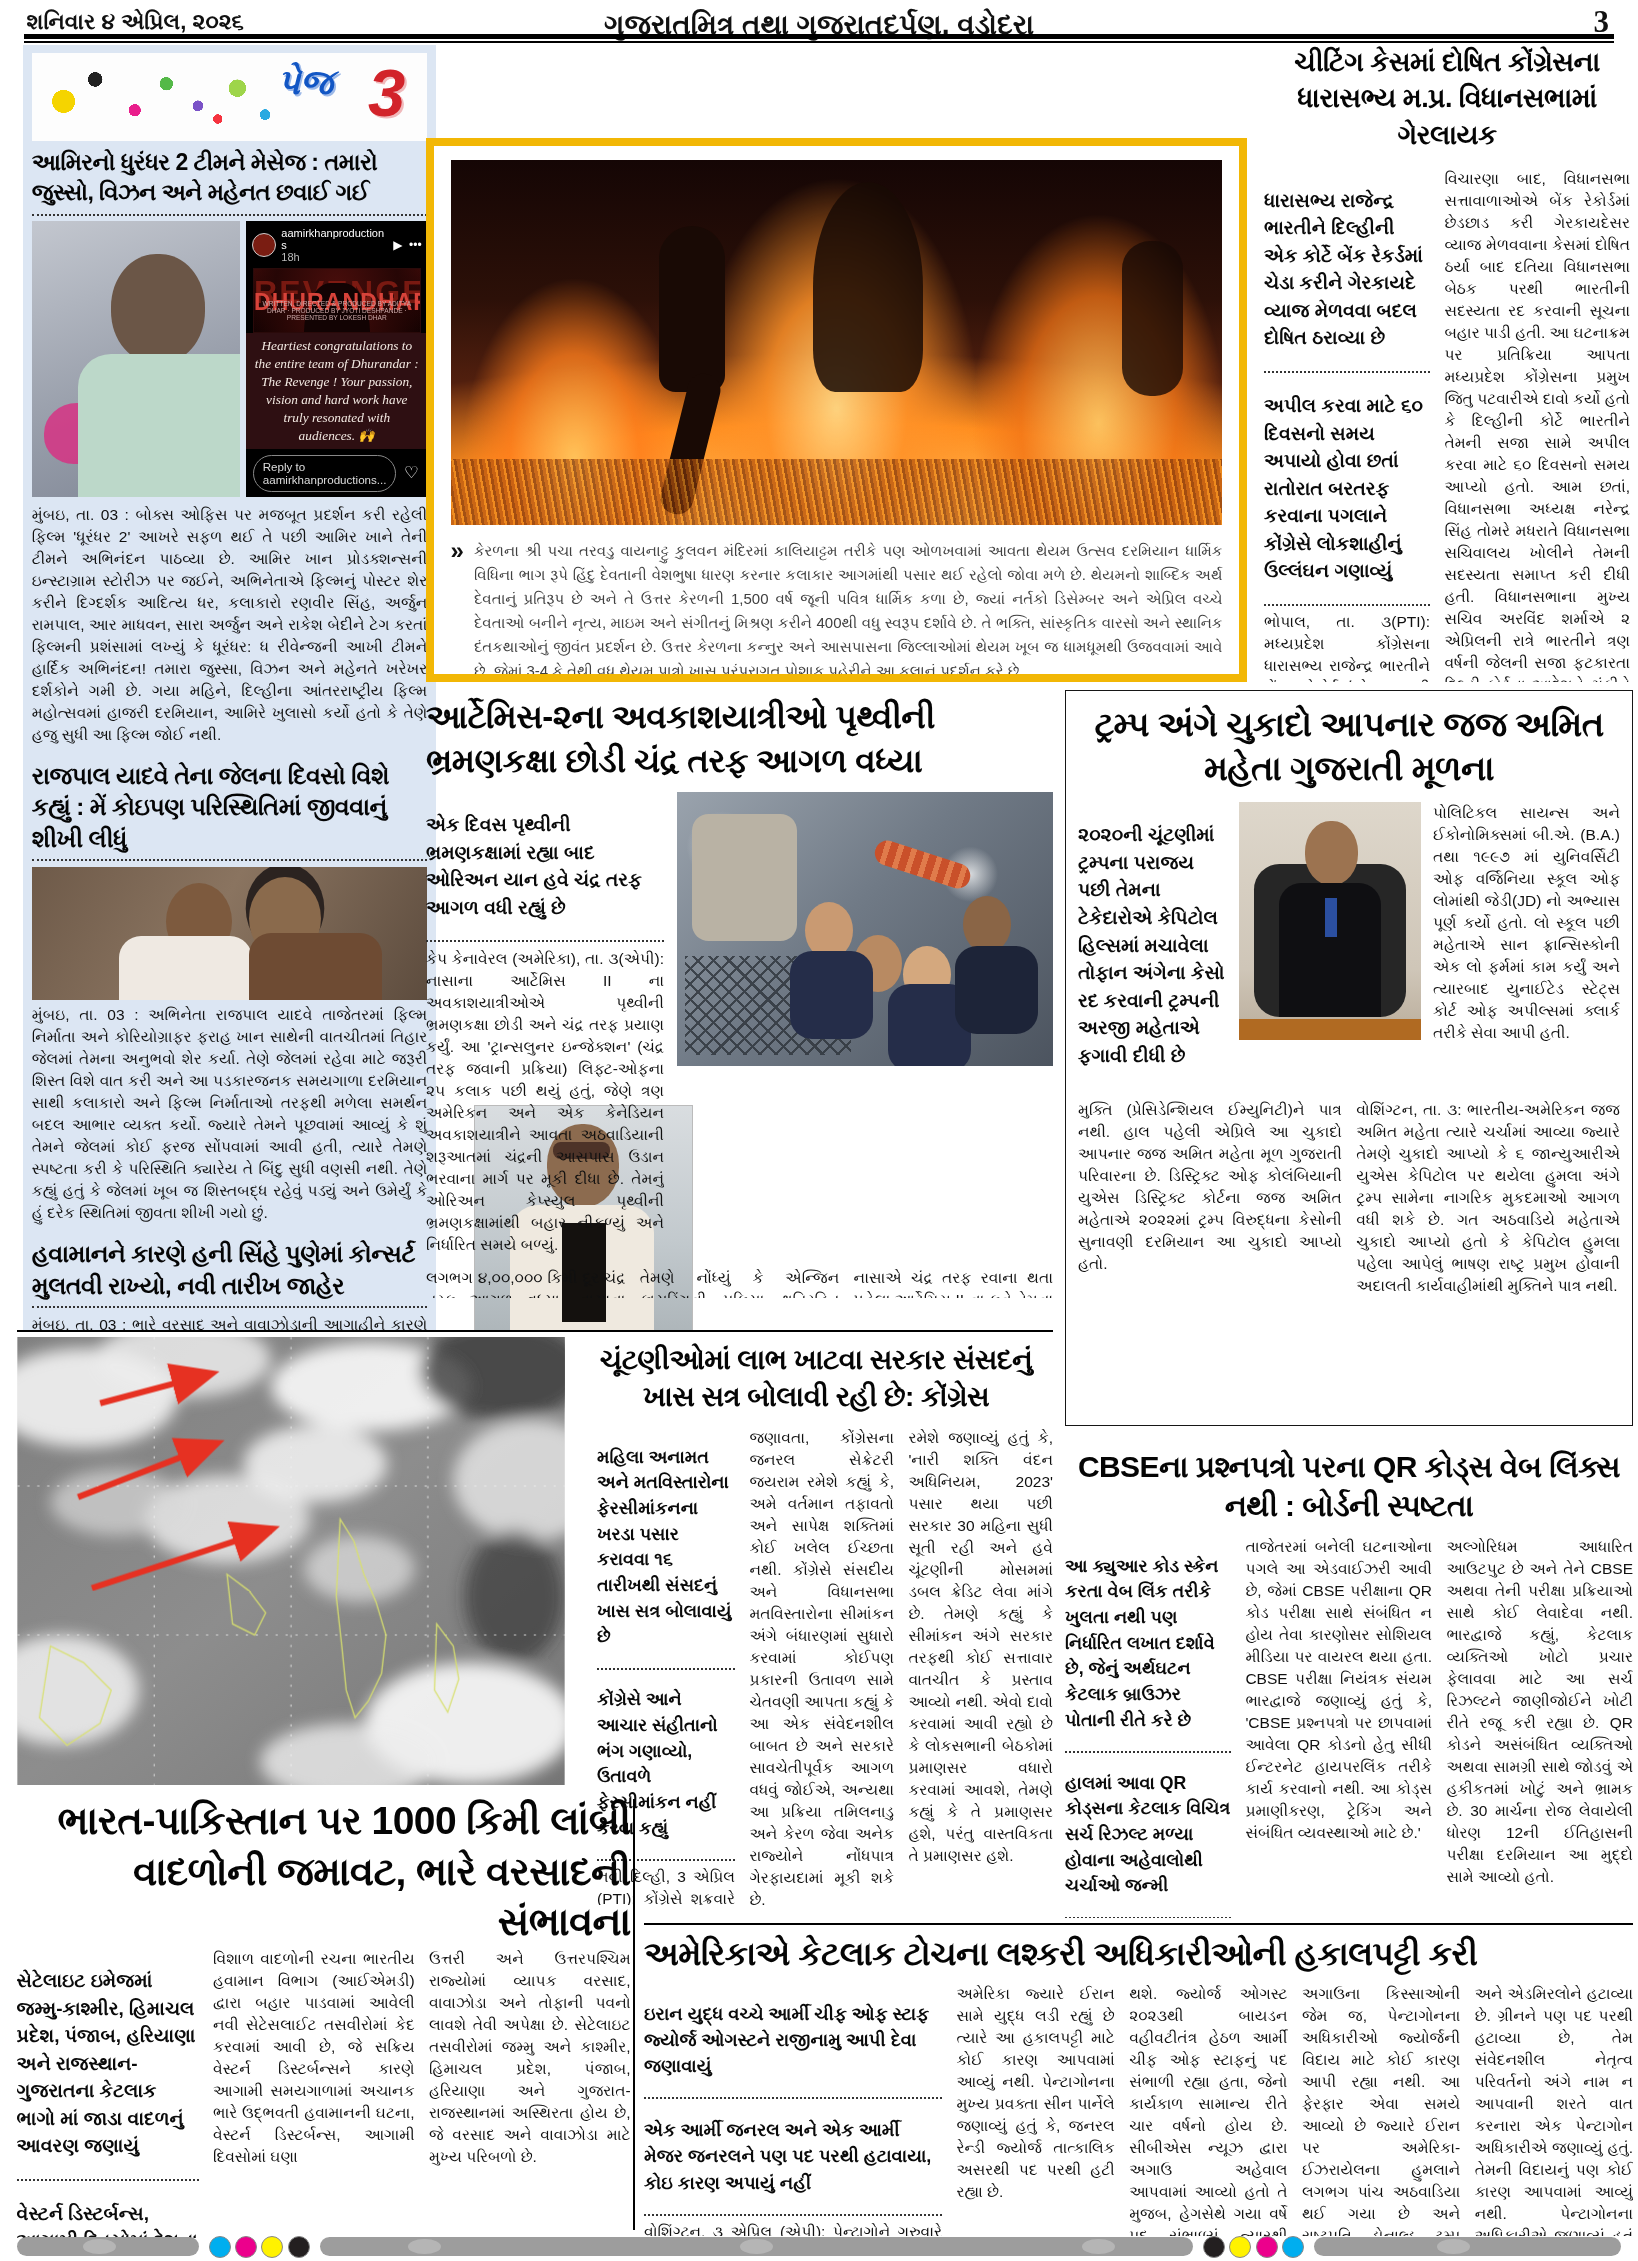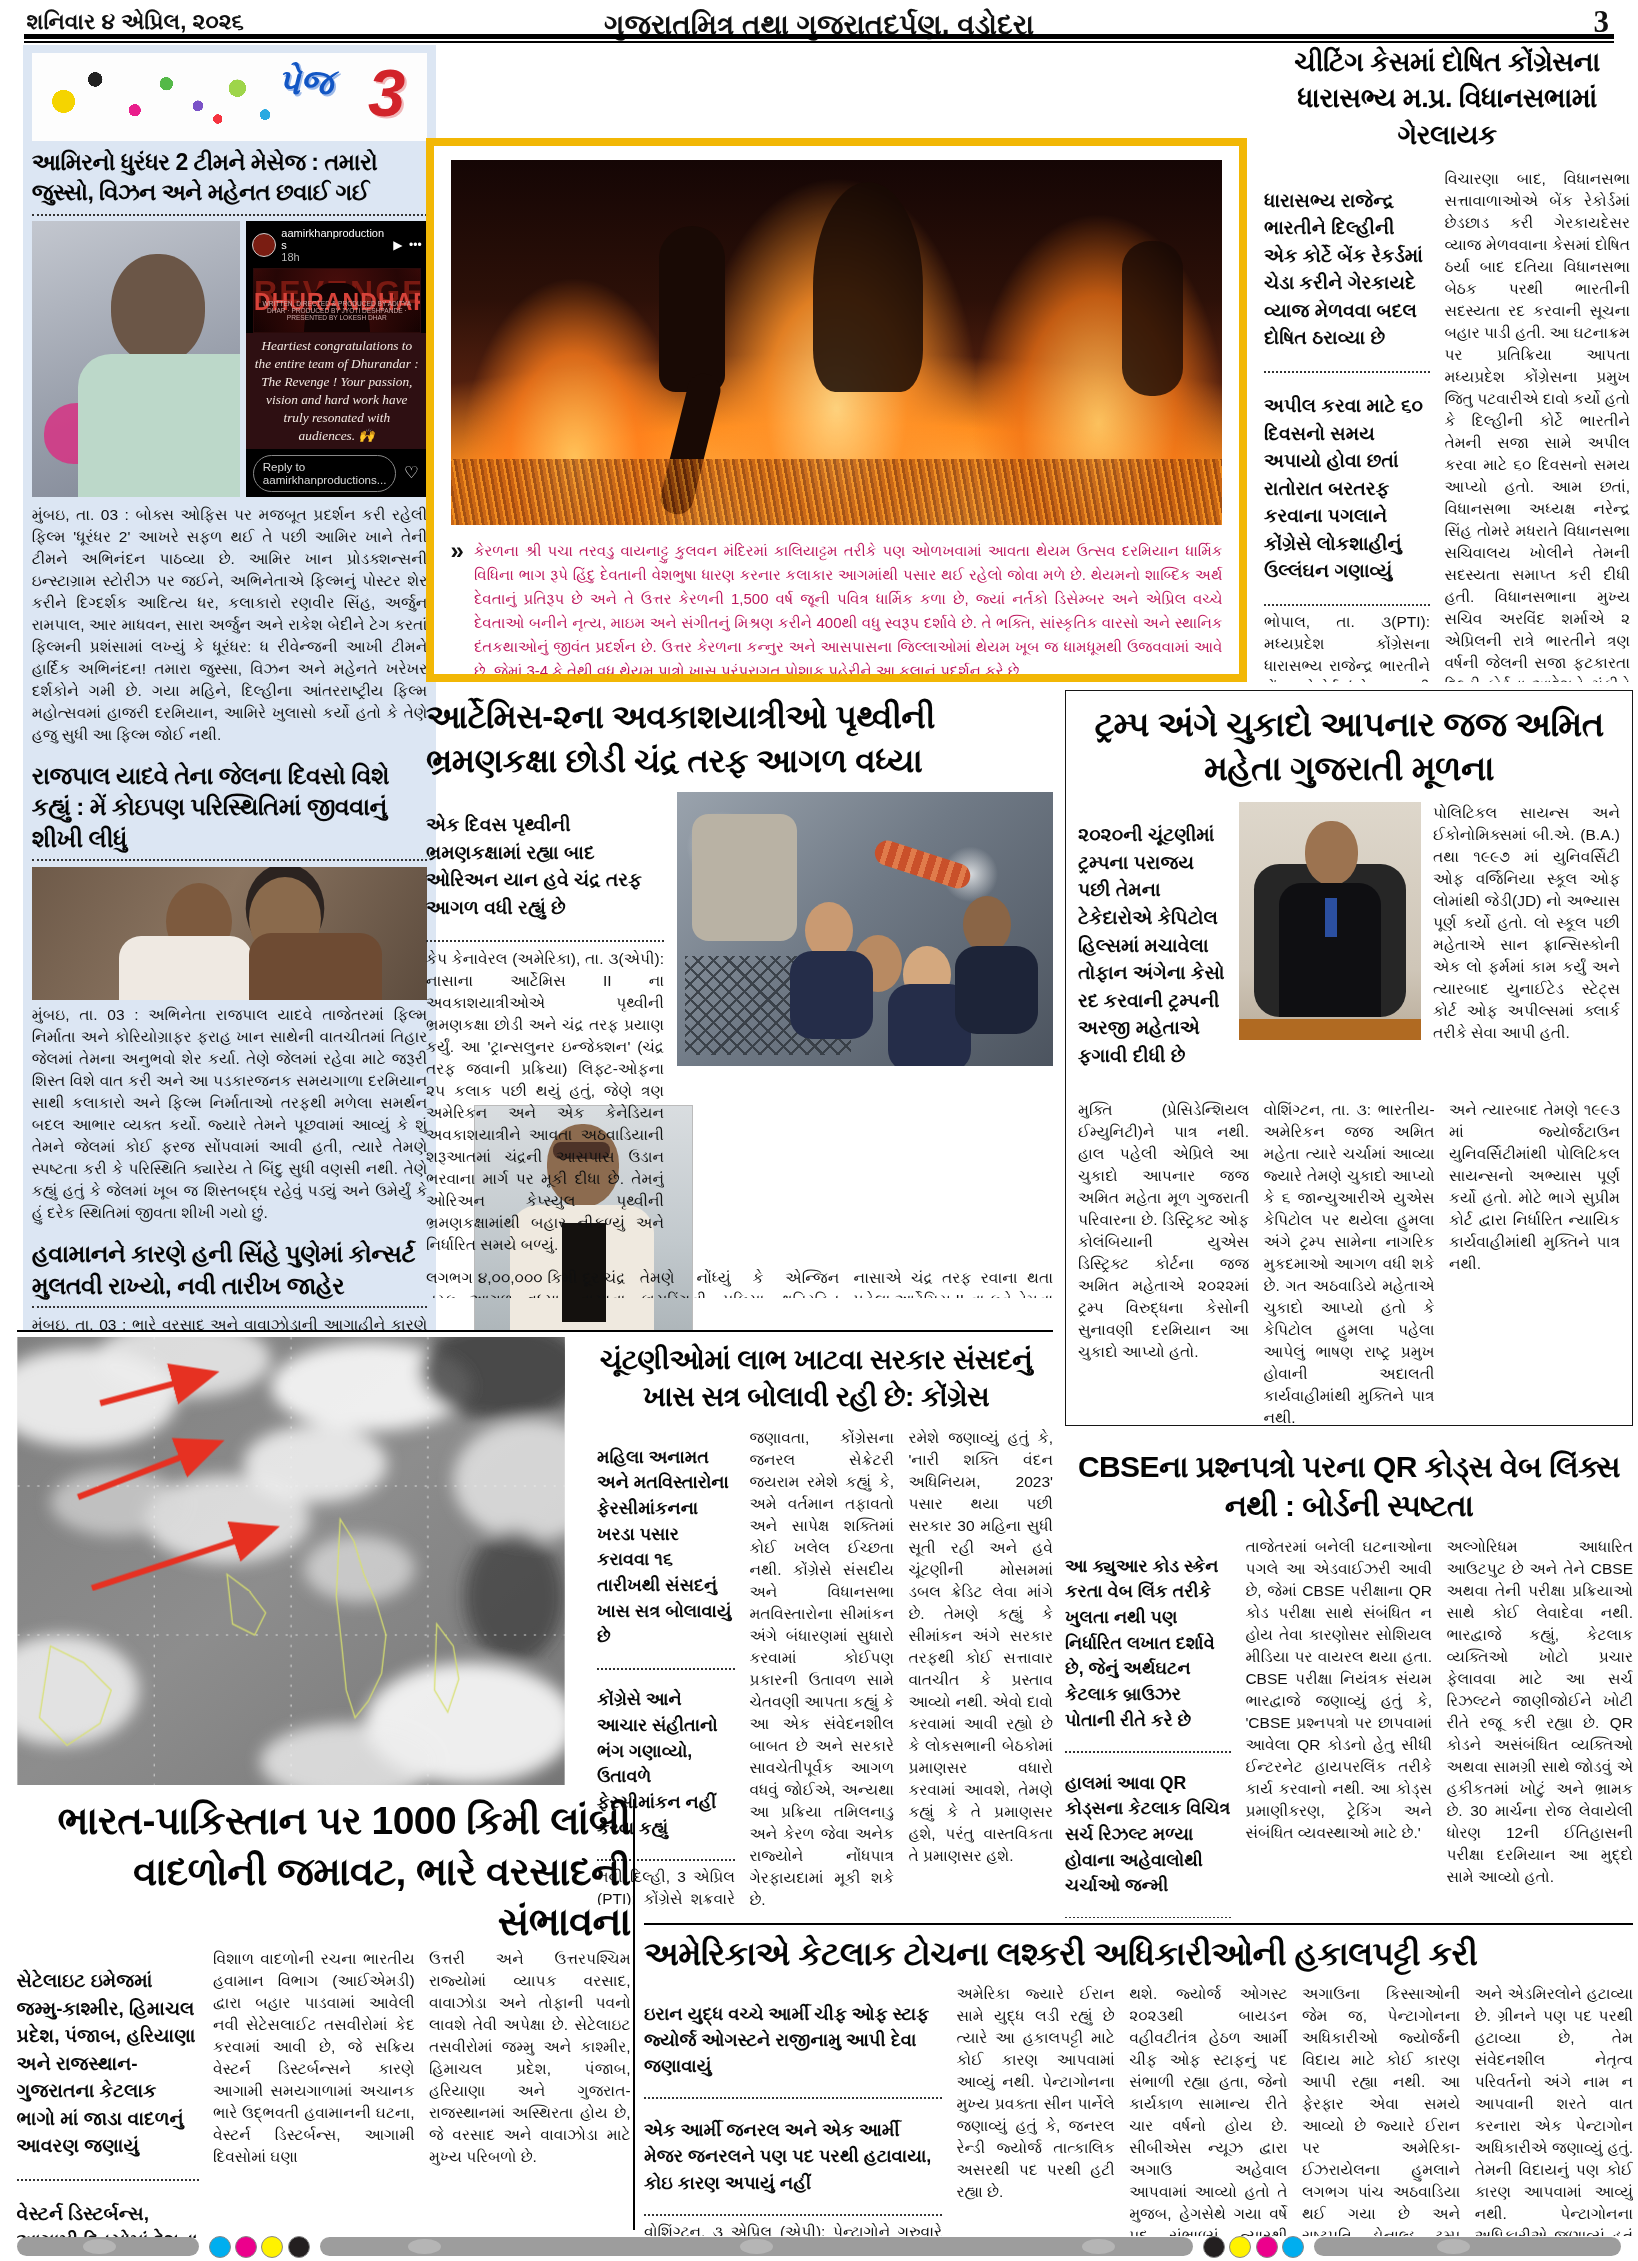--- a/index.html
+++ b/index.html
@@ -80,21 +80,21 @@
      radial-gradient(ellipse 773px 199px at 50% 102%,#ffc867 0%,#ff8e1f 55%,rgba(150,50,10,0) 90%),
      linear-gradient(180deg,#150605 0%,#2c1008 38%,#5d2410 68%,#93460f 100%);}
   .fire .sil{position:absolute;background:#190a05;}
   .fire .s1{left:27%;top:18%;width:66px;height:166px;border-radius:33px 33px 16.6px 16.6px;}
   .fire .l1{left:29%;top:58%;width:33px;height:144px;border-radius:16.6px;transform:rotate(14deg);background:#190a05;position:absolute;}
   .fire .s2{left:47%;top:6%;width:110px;height:210px;border-radius:50% 50% 20% 20%;opacity:.85;}
   .fire .s3{left:87%;top:22%;width:61px;height:155px;border-radius:28px;opacity:.8;}
   .fire .straw{position:absolute;left:0;right:0;bottom:0;height:66px;background:repeating-linear-gradient(80deg,#b3540e 0 3.3px,#e88a1e 3.3px 5.5px,#7c340a 5.5px 8.3px);opacity:.7;}
   .cap-row{display:flex;gap:10px;margin-top:13.3px;}
   .cap-mark{font-size:24px;font-weight:900;color:#111;line-height:1;}
-  .cap-text{font-size:15px;line-height:1.6;text-align:justify;color:#be185d;}
+  .cap-text{font-size:15px;line-height:1.6;text-align:justify;color:#404040;}
   
   .mla{left:1264px;top:44px;width:366px;height:638px;}
   .mla .headline{font-size:27px;line-height:1.35;text-align:center;margin-bottom:14.4px;}
   .mla .c1{flex:0 0 166px;}
   
   .art{left:426px;top:695px;width:627px;height:603px;}
   .art .headline{font-size:33px;line-height:1.32;margin-bottom:10px;}
   .art-row{display:flex;gap:13.3px;}
   .art-left{flex:0 0 238px;overflow:hidden;}
   .crew{flex:1;height:274px;position:relative;overflow:hidden;background:
@@ -293,21 +293,20 @@
         <div class="head"></div>
         <div class="robe"></div>
         <div class="tie"></div>
         <div class="desk"></div>
       </div>
       <div class="col body">પોલિટિકલ સાયન્સ અને ઈકોનોમિક્સમાં બી.એ. (B.A.) તથા ૧૯૯૭ માં યુનિવર્સિટી ઓફ વર્જિનિયા સ્કૂલ ઓફ લોમાંથી જેડી(JD) નો અભ્યાસ પૂર્ણ કર્યો હતો. લો સ્કૂલ પછી મહેતાએ સાન ફ્રાન્સિસ્કોની એક લો ફર્મમાં કામ કર્યું અને ત્યારબાદ યુનાઈટેડ સ્ટેટ્સ કોર્ટ ઓફ અપીલ્સમાં ક્લાર્ક તરીકે સેવા આપી હતી.</div>
     </div>
     <div class="cols trump-cols">
       <div class="col body">મુક્તિ (પ્રેસિડેન્શિયલ ઈમ્યુનિટી)ને પાત્ર નથી. હાલ પહેલી એપ્રિલે આ ચુકાદો આપનાર જજ અમિત મહેતા મૂળ ગુજરાતી પરિવારના છે. ડિસ્ટ્રિક્ટ ઓફ કોલંબિયાની યુએસ ડિસ્ટ્રિક્ટ કોર્ટના જજ અમિત મહેતાએ ૨૦૨૨માં ટ્રમ્પ વિરુદ્ધના કેસોની સુનાવણી દરમિયાન આ ચુકાદો આપ્યો હતો.</div>
       <div class="col body">વોશિંગ્ટન, તા. ૩: ભારતીય-અમેરિકન જજ અમિત મહેતા ત્યારે ચર્ચામાં આવ્યા જ્યારે તેમણે ચુકાદો આપ્યો કે ૬ જાન્યુઆરીએ યુએસ કેપિટોલ પર થયેલા હુમલા અંગે ટ્રમ્પ સામેના નાગરિક મુકદમાઓ આગળ વધી શકે છે. ગત અઠવાડિયે મહેતાએ ચુકાદો આપ્યો હતો કે કેપિટોલ હુમલા પહેલા આપેલું ભાષણ રાષ્ટ્ર પ્રમુખ હોવાની અદાલતી કાર્યવાહીમાંથી મુક્તિને પાત્ર નથી.</div>
-      <div class="col body">અને ત્યારબાદ તેમણે ૧૯૯૩ માં જ્યોર્જટાઉન યુનિવર્સિટીમાંથી પોલિટિકલ સાયન્સનો અભ્યાસ પૂર્ણ કર્યો હતો. મોટે ભાગે સુપ્રીમ કોર્ટ દ્વારા નિર્ધારિત ન્યાયિક કાર્યવાહીમાંથી મુક્તિને પાત્ર નથી.</div>
     </div>
   </section>
 
   <div class="hrule" style="left:16.6px;top:1330px;width:1036px;height:2.2px;"></div>
 
   <div class="sat" style="position:absolute;">
     <svg width="548" height="448" viewBox="0 0 992 812" xmlns="http://www.w3.org/2000/svg">
       <defs>
         <linearGradient id="satbg" x1="0" y1="0" x2="1" y2="1">
           <stop offset="0" stop-color="#7f7f7f"></stop>

